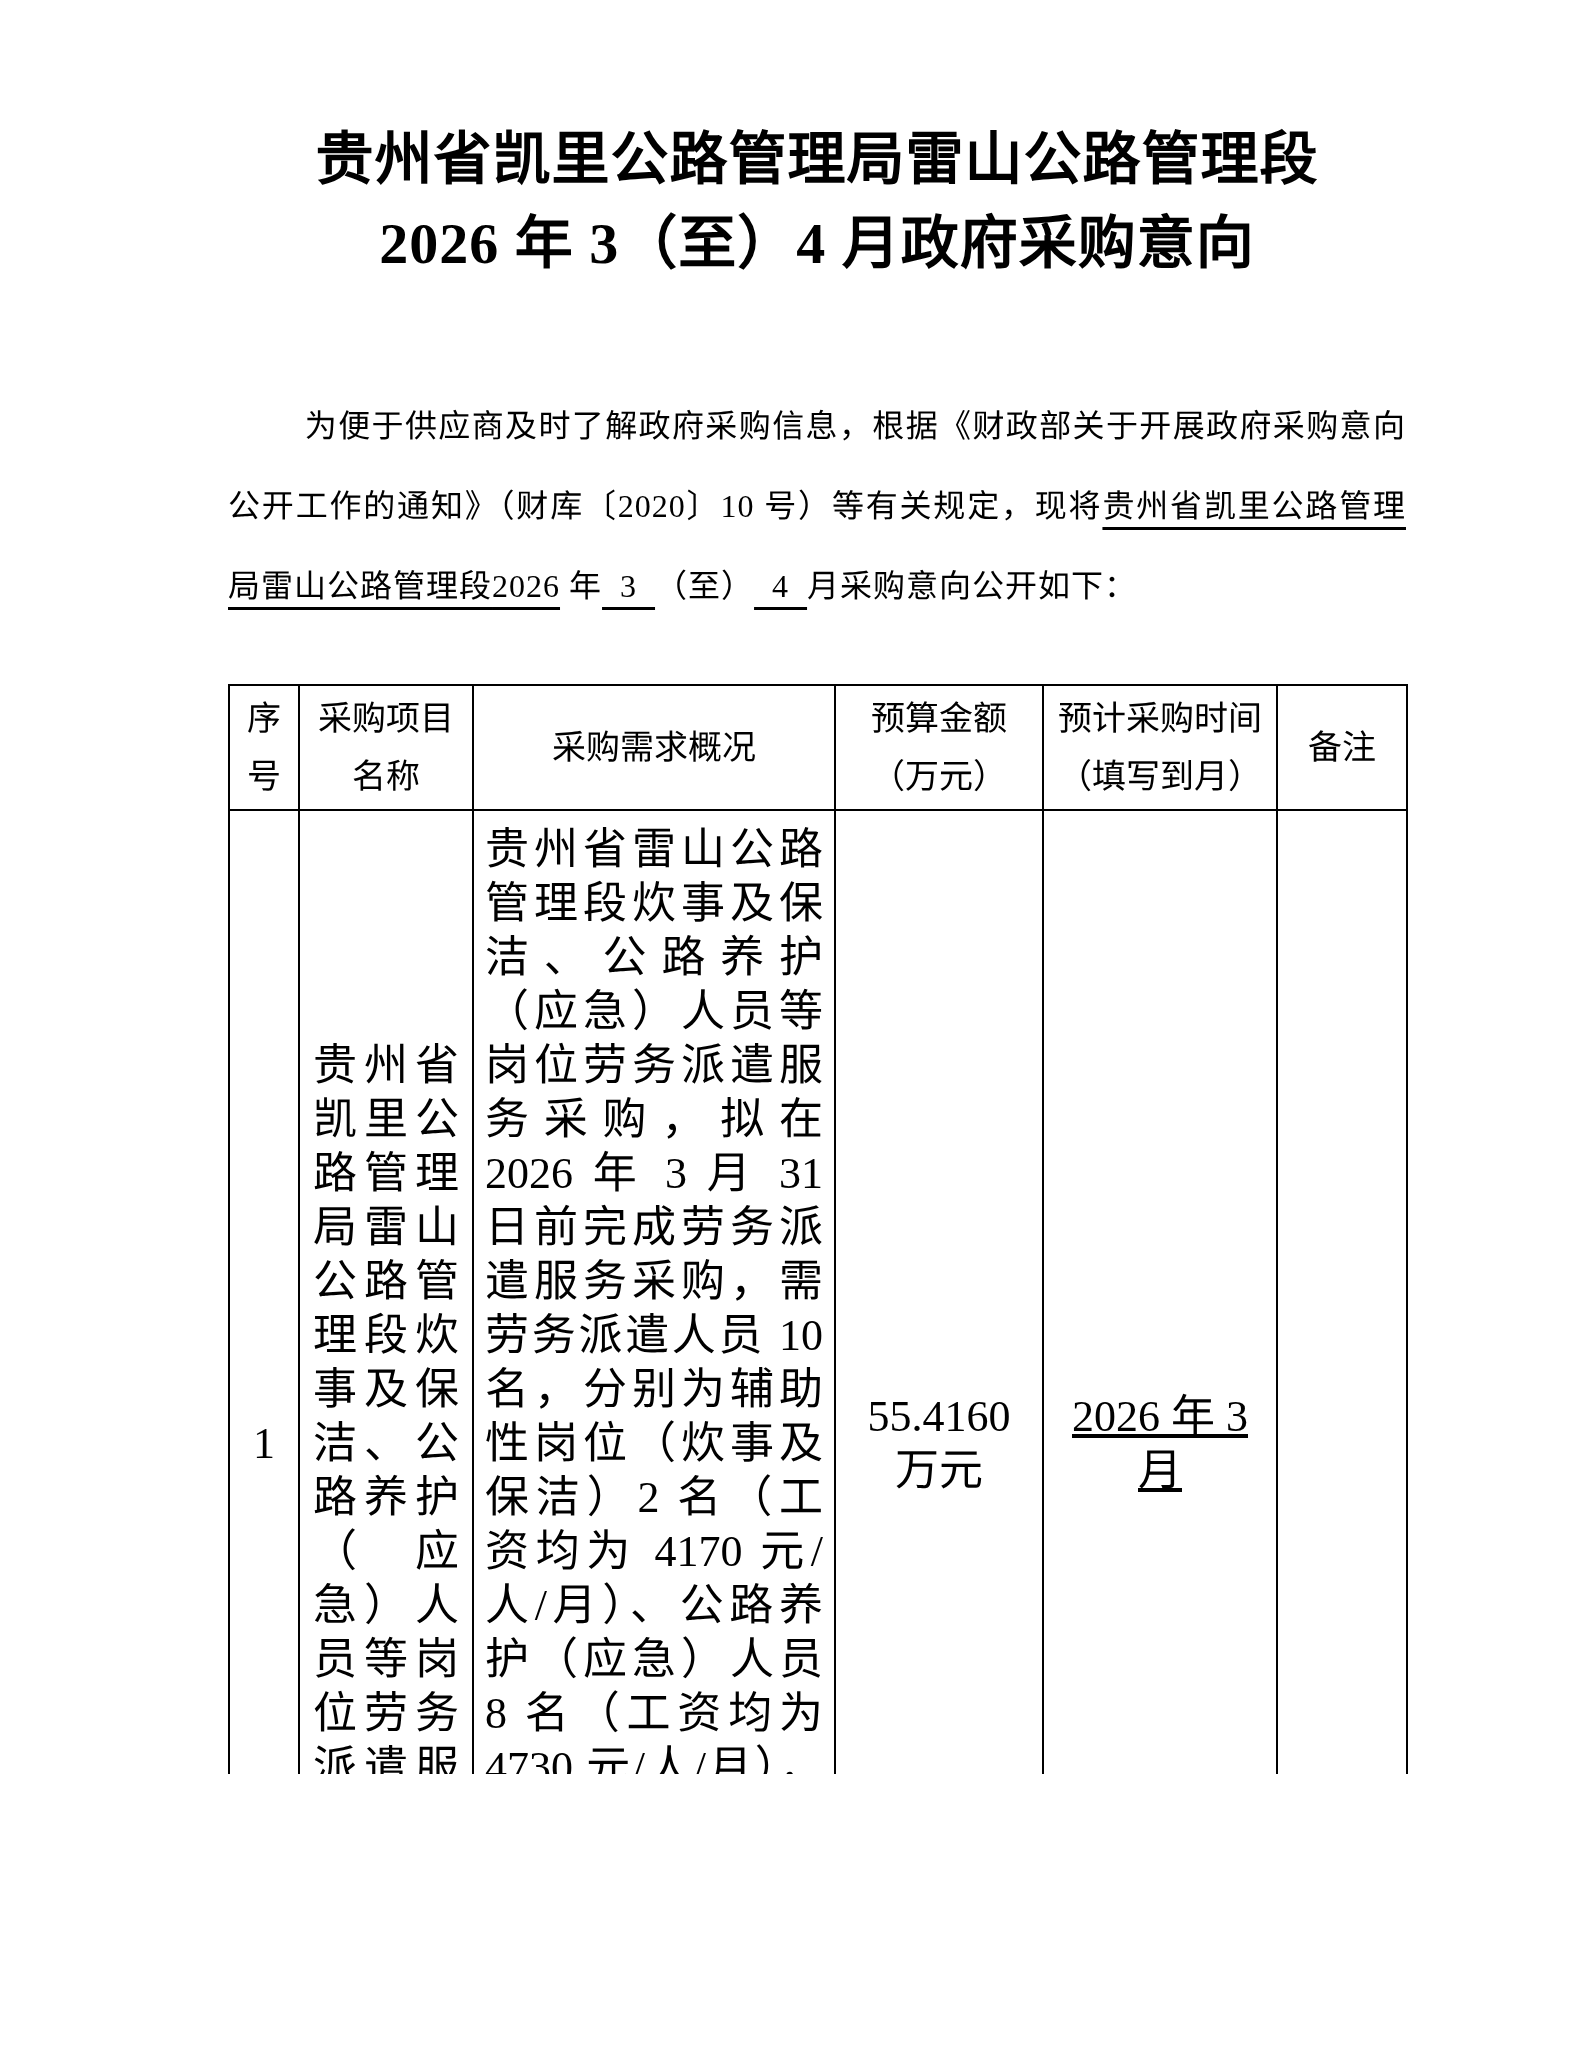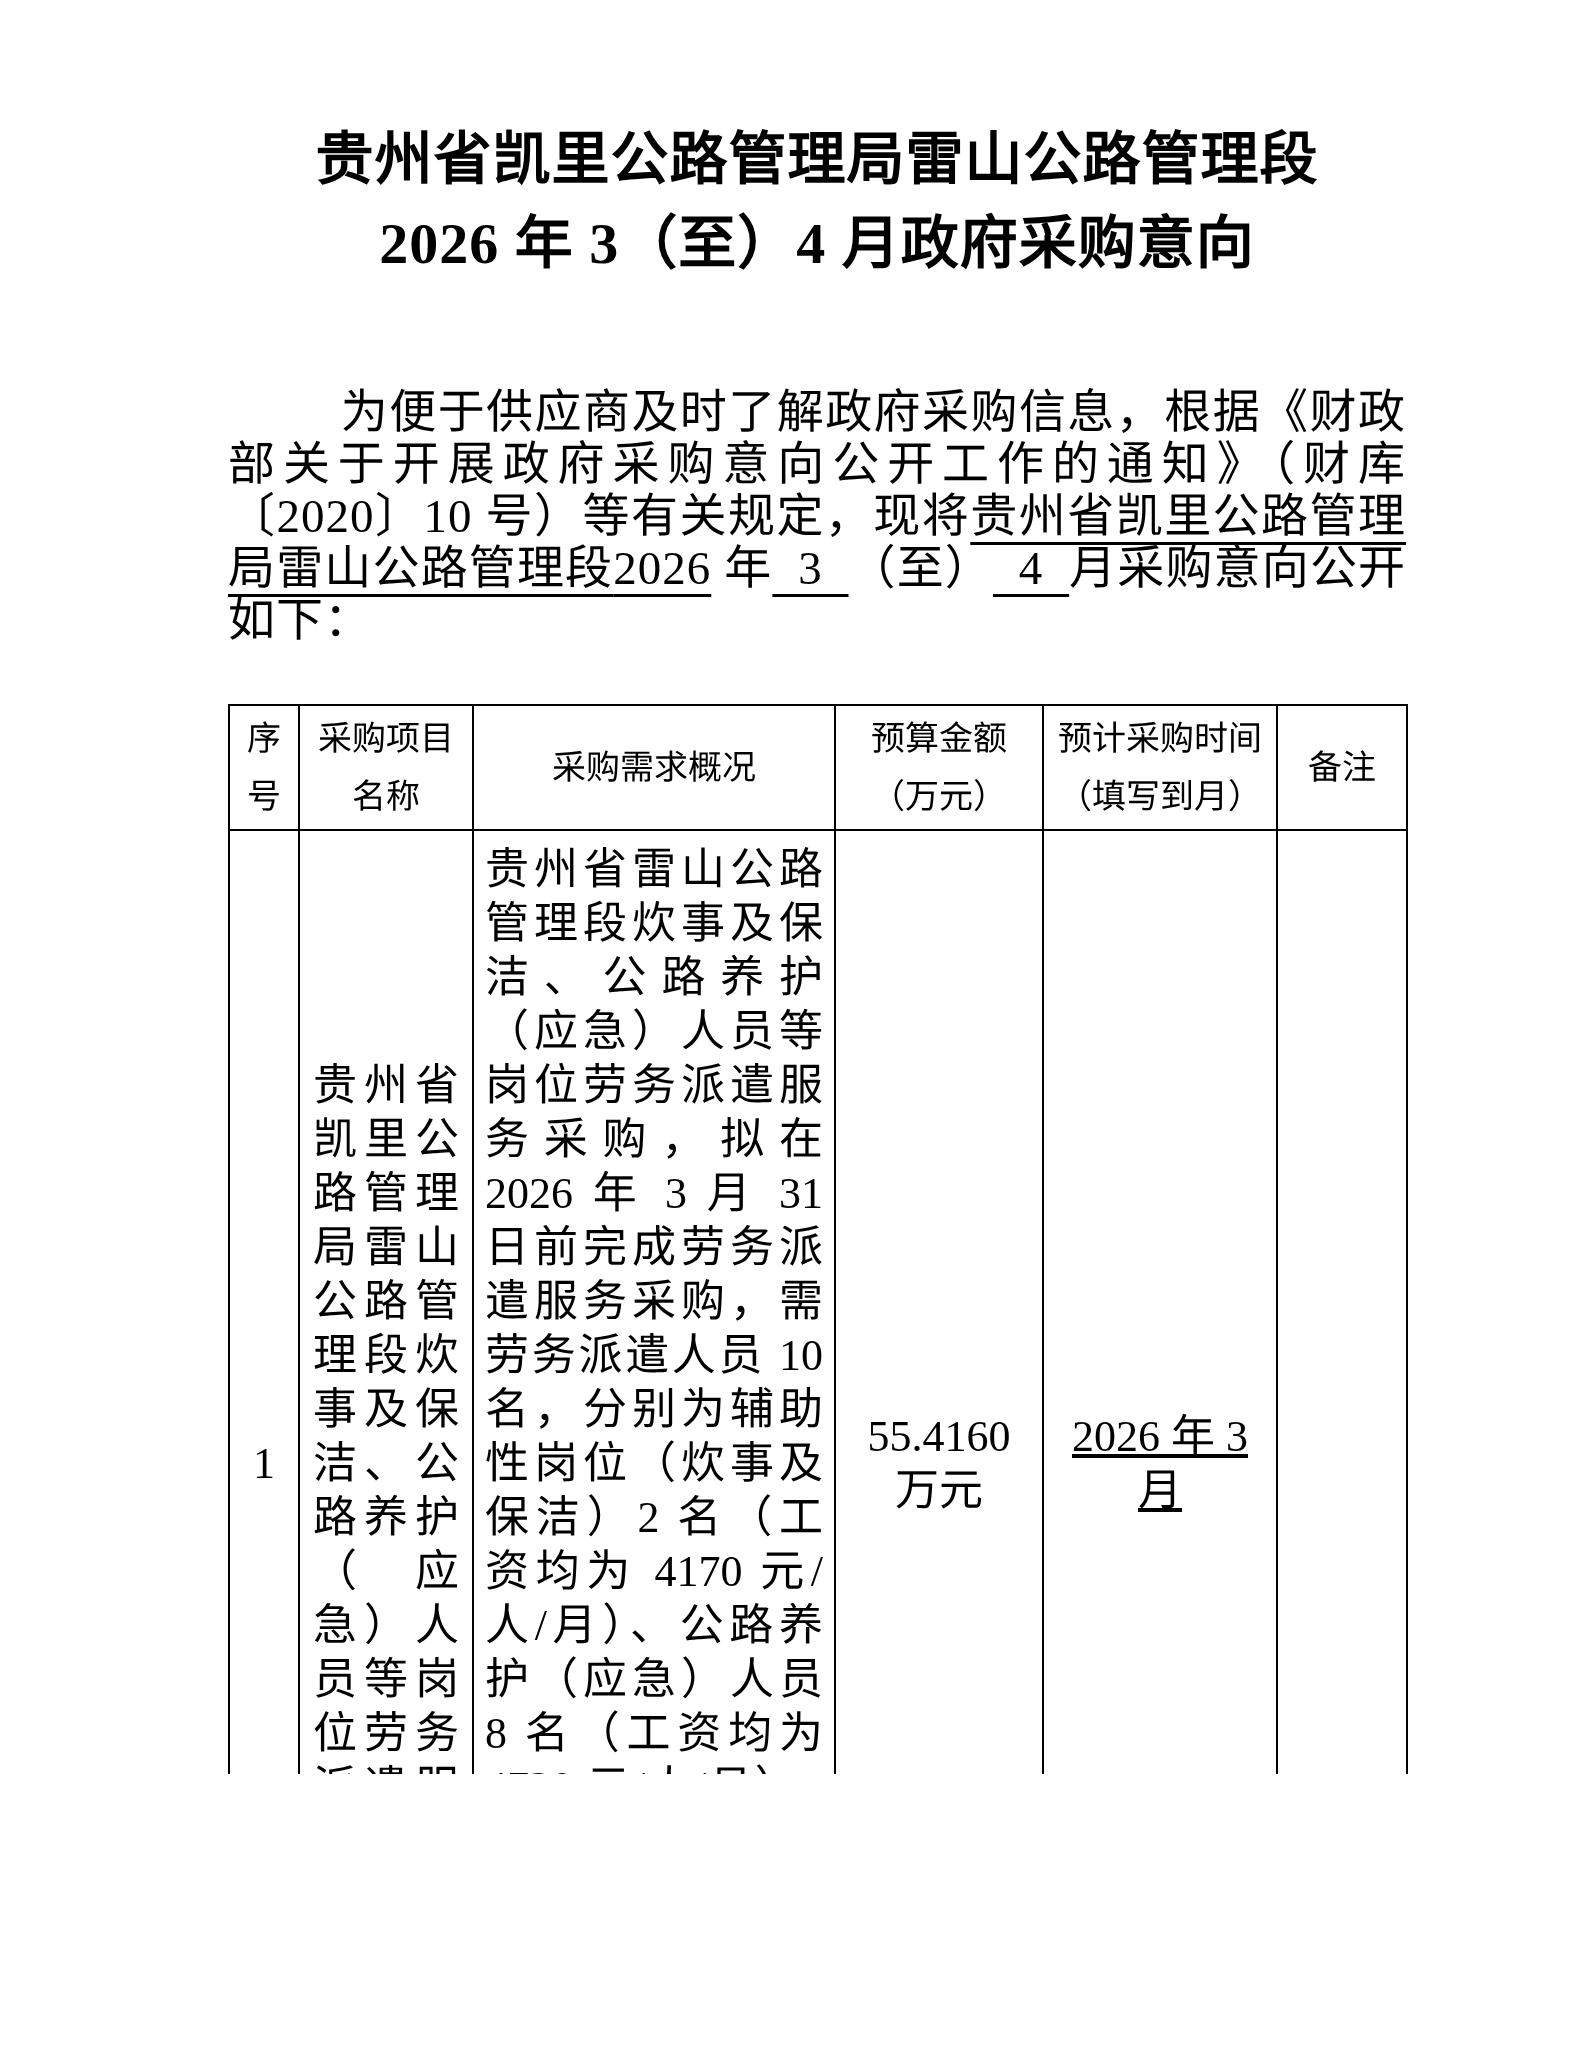--- a/index.html
+++ b/index.html
@@ -19,22 +19,22 @@
   .doc-title {
     width: 1178px;
     text-align: center;
     font-size: 58px;
     font-weight: bold;
     line-height: 84px;
     letter-spacing: 1px;
   }
   .body-par {
     width: 1178px;
-    font-size: 47px;
-    line-height: 52px;
+    font-size: 32px;
+    line-height: 80px;
     letter-spacing: 1px;
     text-align: justify;
     text-indent: 2.4em;
   }
   .intro-par { margin-top: 100px; }
   .closing-par { margin-top: 104px; }
   .u {
     text-decoration: underline;
     text-decoration-thickness: 3px;
     text-underline-offset: 10px;

